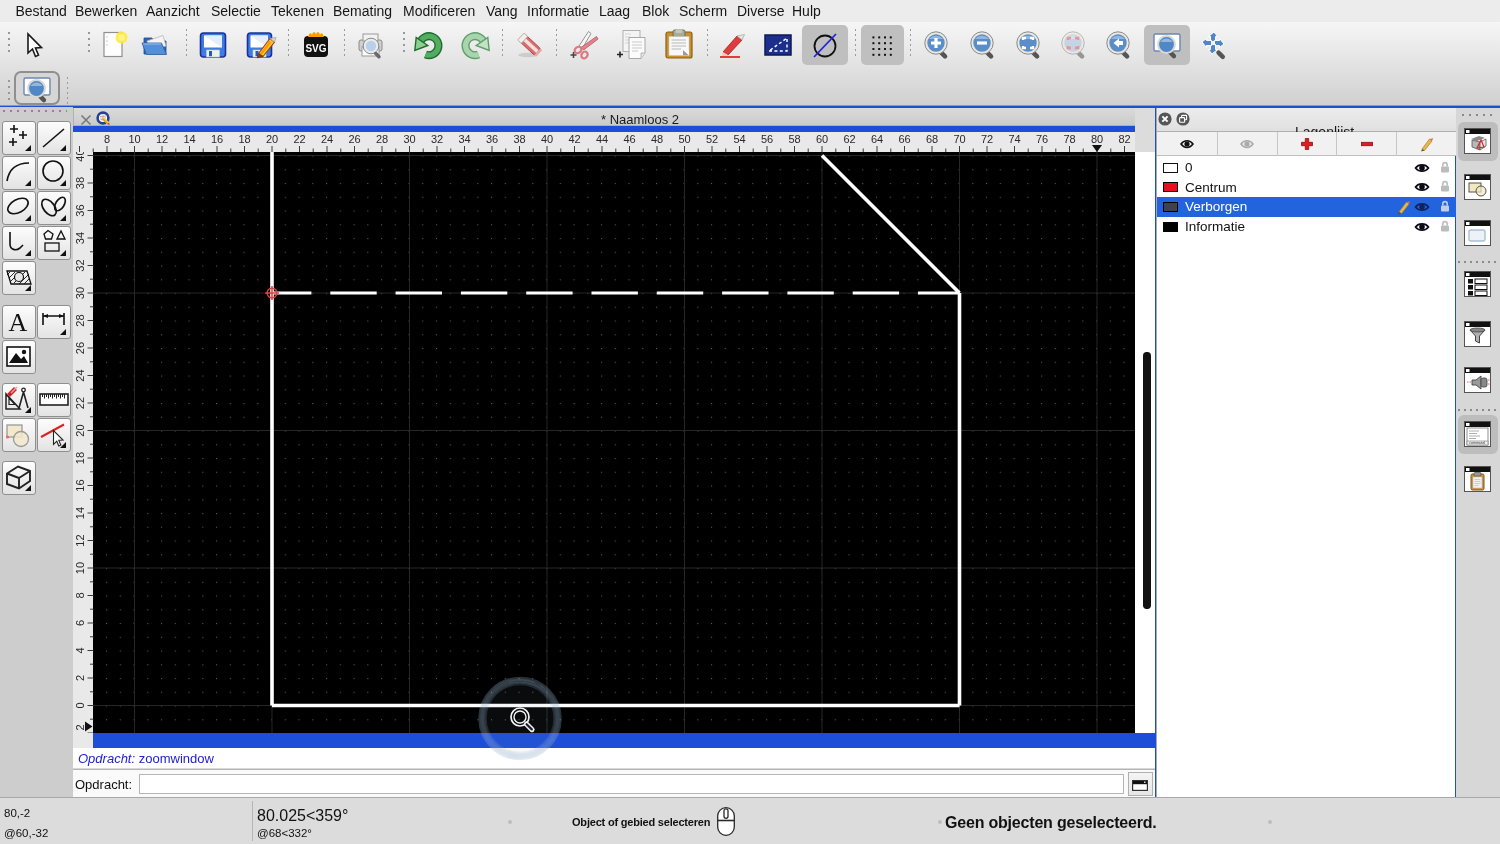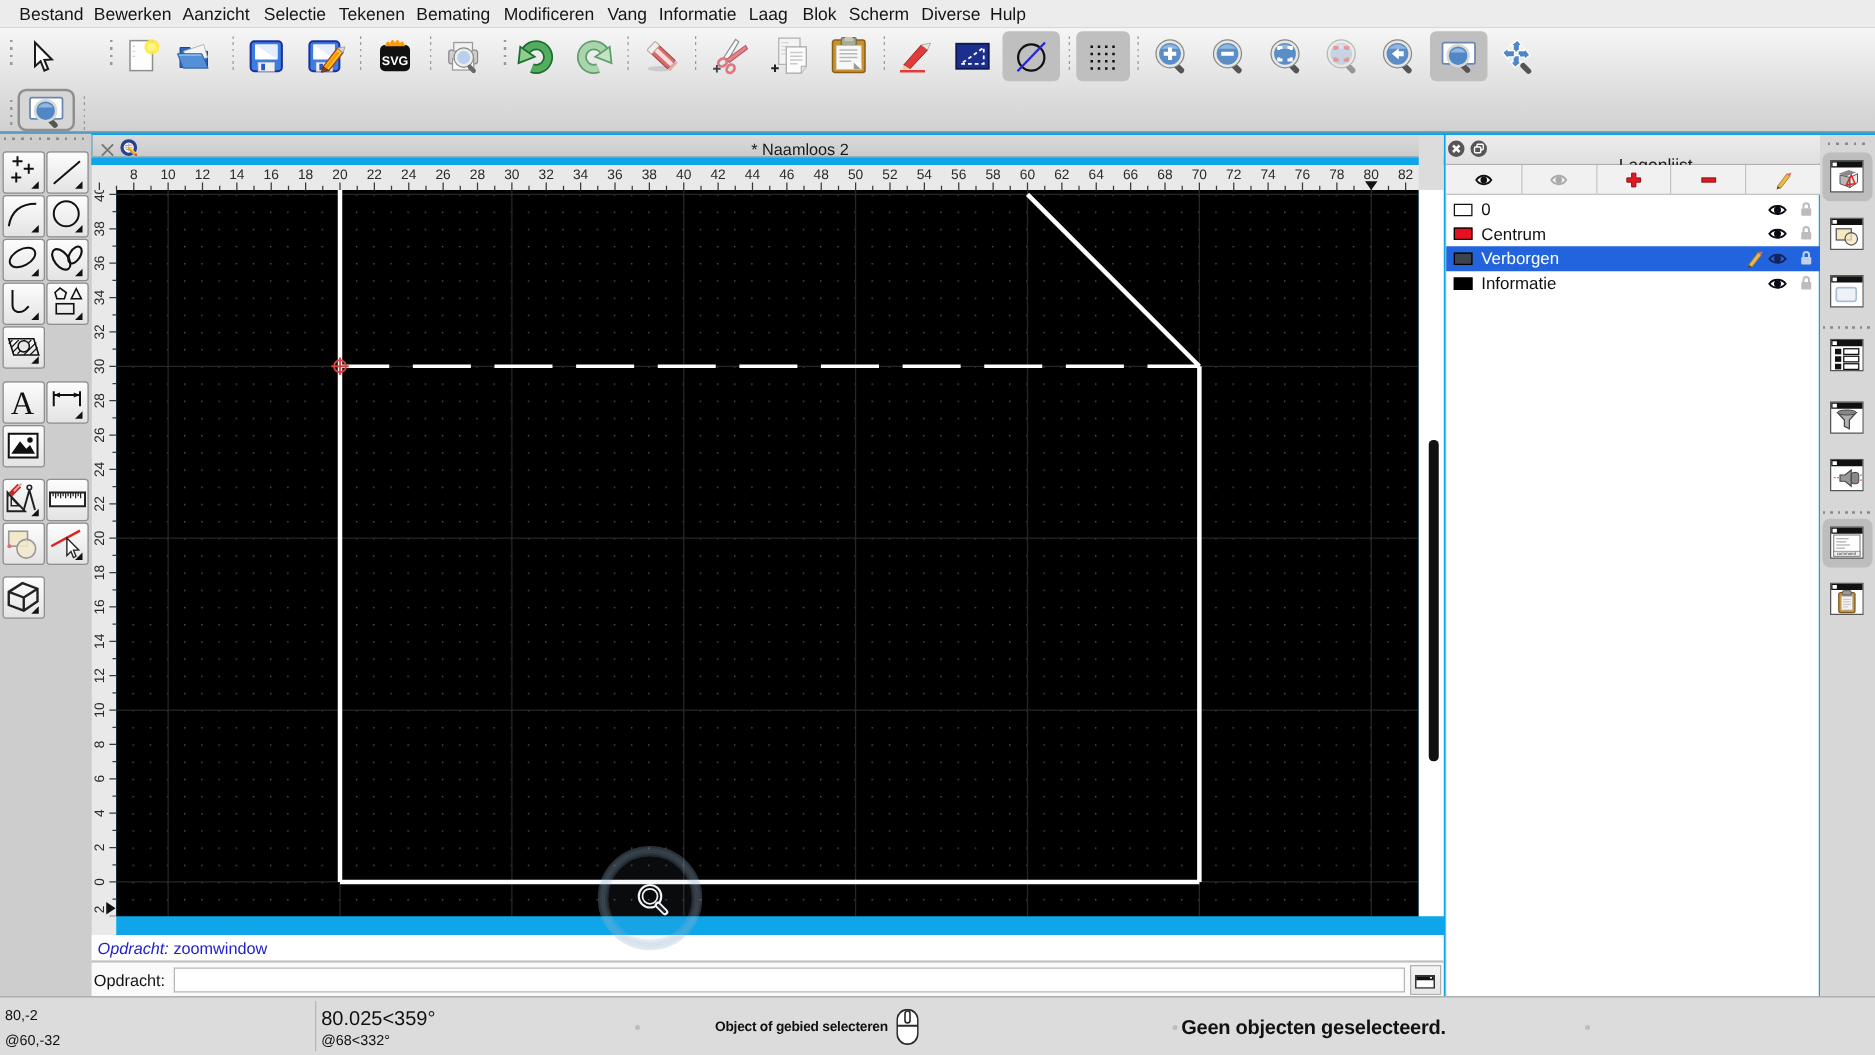--- a/index.html
+++ b/index.html
@@ -1,21 +1,21 @@
 <!DOCTYPE html>
 <html><head><meta charset="utf-8">
 <style>
 html,body{margin:0;padding:0;width:1500px;height:844px;overflow:hidden;
   font-family:"Liberation Sans",sans-serif;background:#dcdcdc;}
 *{box-sizing:border-box;}
 .abs{position:absolute;}
 span.abs{white-space:nowrap;}
 </style></head>
 <body>
-<div class="abs" style="left:0;top:0;width:1500px;height:844px;background:#0ea5e9;">
+<div class="abs" style="left:0;top:0;width:1500px;height:844px;background:#1d4ed8;">
 
 <div class="abs" style="left:0;top:0;width:1500px;height:22px;background:#ececec;">
 <span class="abs" style="left:15.4px;top:3px;font-size:14px;color:#151515;">Bestand</span>
 <span class="abs" style="left:75px;top:3px;font-size:14px;color:#151515;">Bewerken</span>
 <span class="abs" style="left:146px;top:3px;font-size:14px;color:#151515;">Aanzicht</span>
 <span class="abs" style="left:211px;top:3px;font-size:14px;color:#151515;">Selectie</span>
 <span class="abs" style="left:271px;top:3px;font-size:14px;color:#151515;">Tekenen</span>
 <span class="abs" style="left:333px;top:3px;font-size:14px;color:#151515;">Bemating</span>
 <span class="abs" style="left:403px;top:3px;font-size:14px;color:#151515;text-align:center;">Modificeren</span>
 <span class="abs" style="left:486px;top:3px;font-size:14px;color:#151515;">Vang</span>

